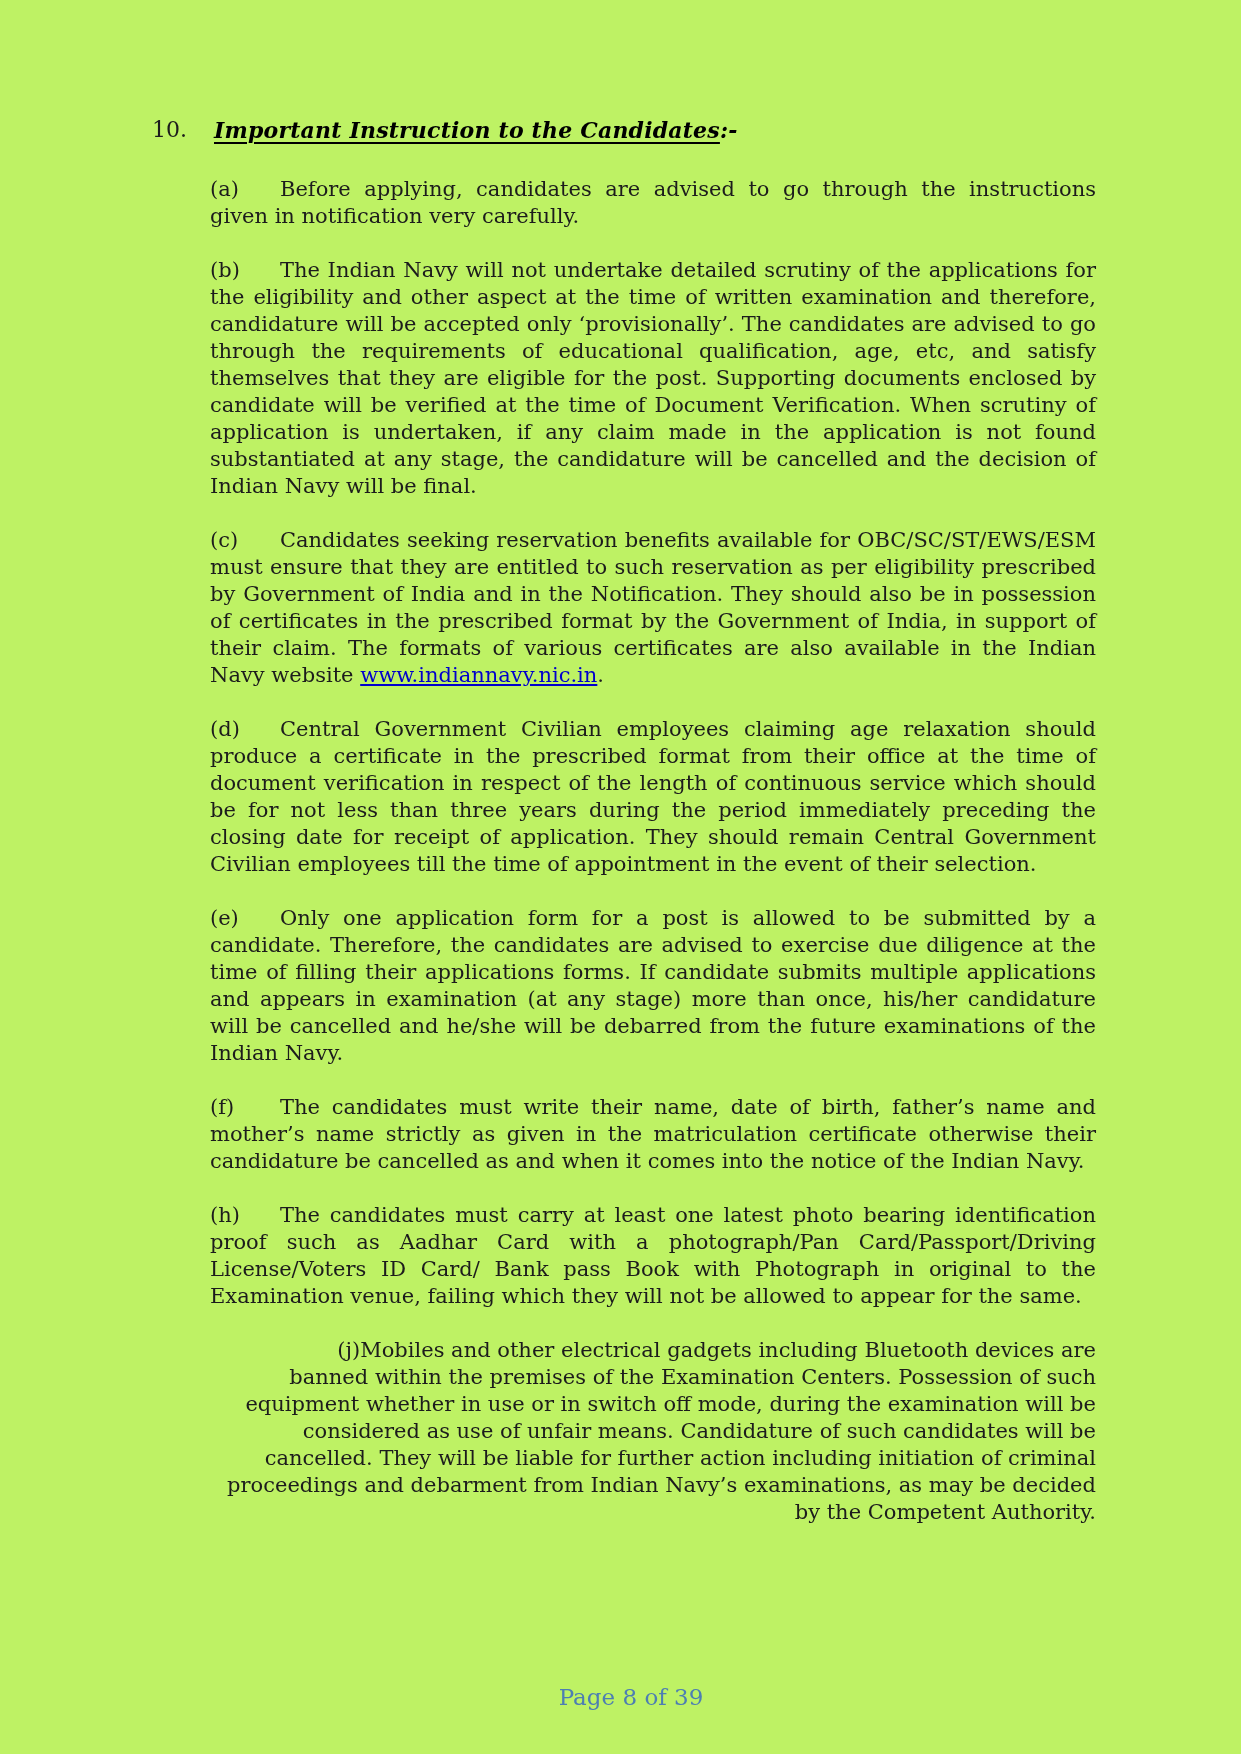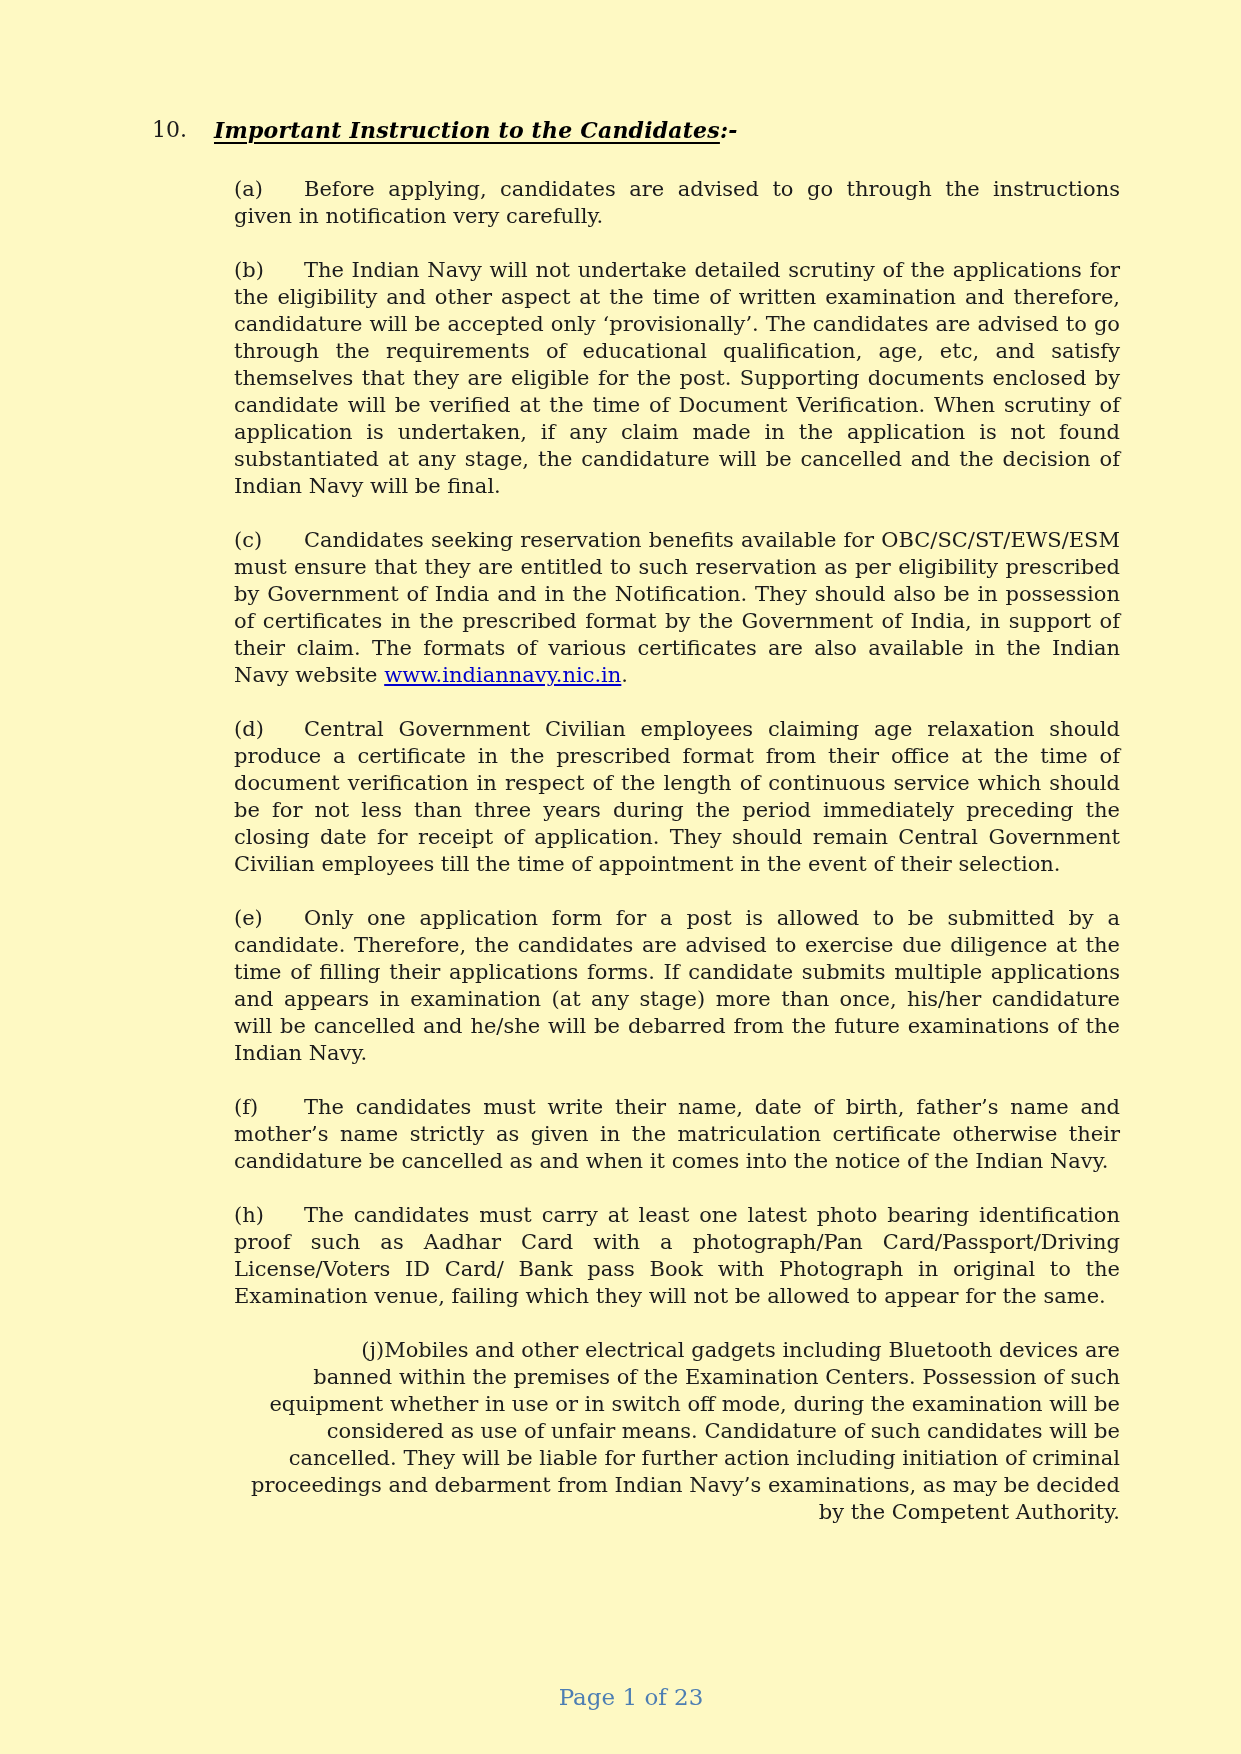--- a/index.html
+++ b/index.html
@@ -1,20 +1,20 @@
 <!DOCTYPE html>
 <html><head>
 <meta charset="utf-8">
 <style>
   html, body { margin: 0; padding: 0; background: #ffffff; }
   .page {
     position: relative;
     width: 1241px;
     height: 1754px;
-    background: #fef9c3;
+    background: #bef264;
     font-family: "DejaVu Serif", "Liberation Serif", serif;
     color: #1c1c1c;
     overflow: hidden;
   }
   .content {
     position: absolute;
     top: 116px;
     left: 152px;
     width: 958px;
   }
@@ -34,21 +34,21 @@
     color: #000000;
     letter-spacing: 0.2px;
     font-style: italic;
   }
   .heading-main .underlined {
     text-decoration: underline;
     text-decoration-thickness: 2px;
     text-underline-offset: 4px;
   }
   .paras {
-    margin-left: 82px;
+    margin-left: 58px;
     width: 886px;
   }
   .para {
     font-size: 21px;
     line-height: 27px;
     text-align: justify;
     margin: 0;
   }
   .para + .para { margin-top: 27px; }
   .para.ragged { text-align: right; }
@@ -97,14 +97,14 @@
       <p class="para"><span class="tag">(f)</span><span>The candidates must write their name, date of birth, father’s name and mother’s name strictly as given in the matriculation certificate otherwise their candidature be cancelled as and when it comes into the notice of the Indian Navy.</span></p>
 
 
       <p class="para"><span class="tag">(h)</span><span>The candidates must carry at least one latest photo bearing identification proof such as Aadhar Card with a photograph/Pan Card/Passport/Driving License/Voters ID Card/ Bank pass Book with Photograph in original to the Examination venue, failing which they will not be allowed to appear for the same.</span></p>
 
       <p class="para ragged"><span class="tag">(j)</span><span>Mobiles and other electrical gadgets including Bluetooth devices are banned within the premises of the Examination Centers. Possession of such equipment whether in use or in switch off mode, during the examination will be considered as use of unfair means. Candidature of such candidates will be cancelled. They will be liable for further action including initiation of criminal proceedings and debarment from Indian Navy’s examinations, as may be decided by the Competent Authority.</span></p>
 
     </div>
   </div>
 
-  <div class="footer" style="color: rgb(77, 126, 179);">Page 1 of 23</div>
+  <div class="footer" style="color: rgb(77, 126, 179);">Page 8 of 39</div>
 </div>
 
 </body></html>

